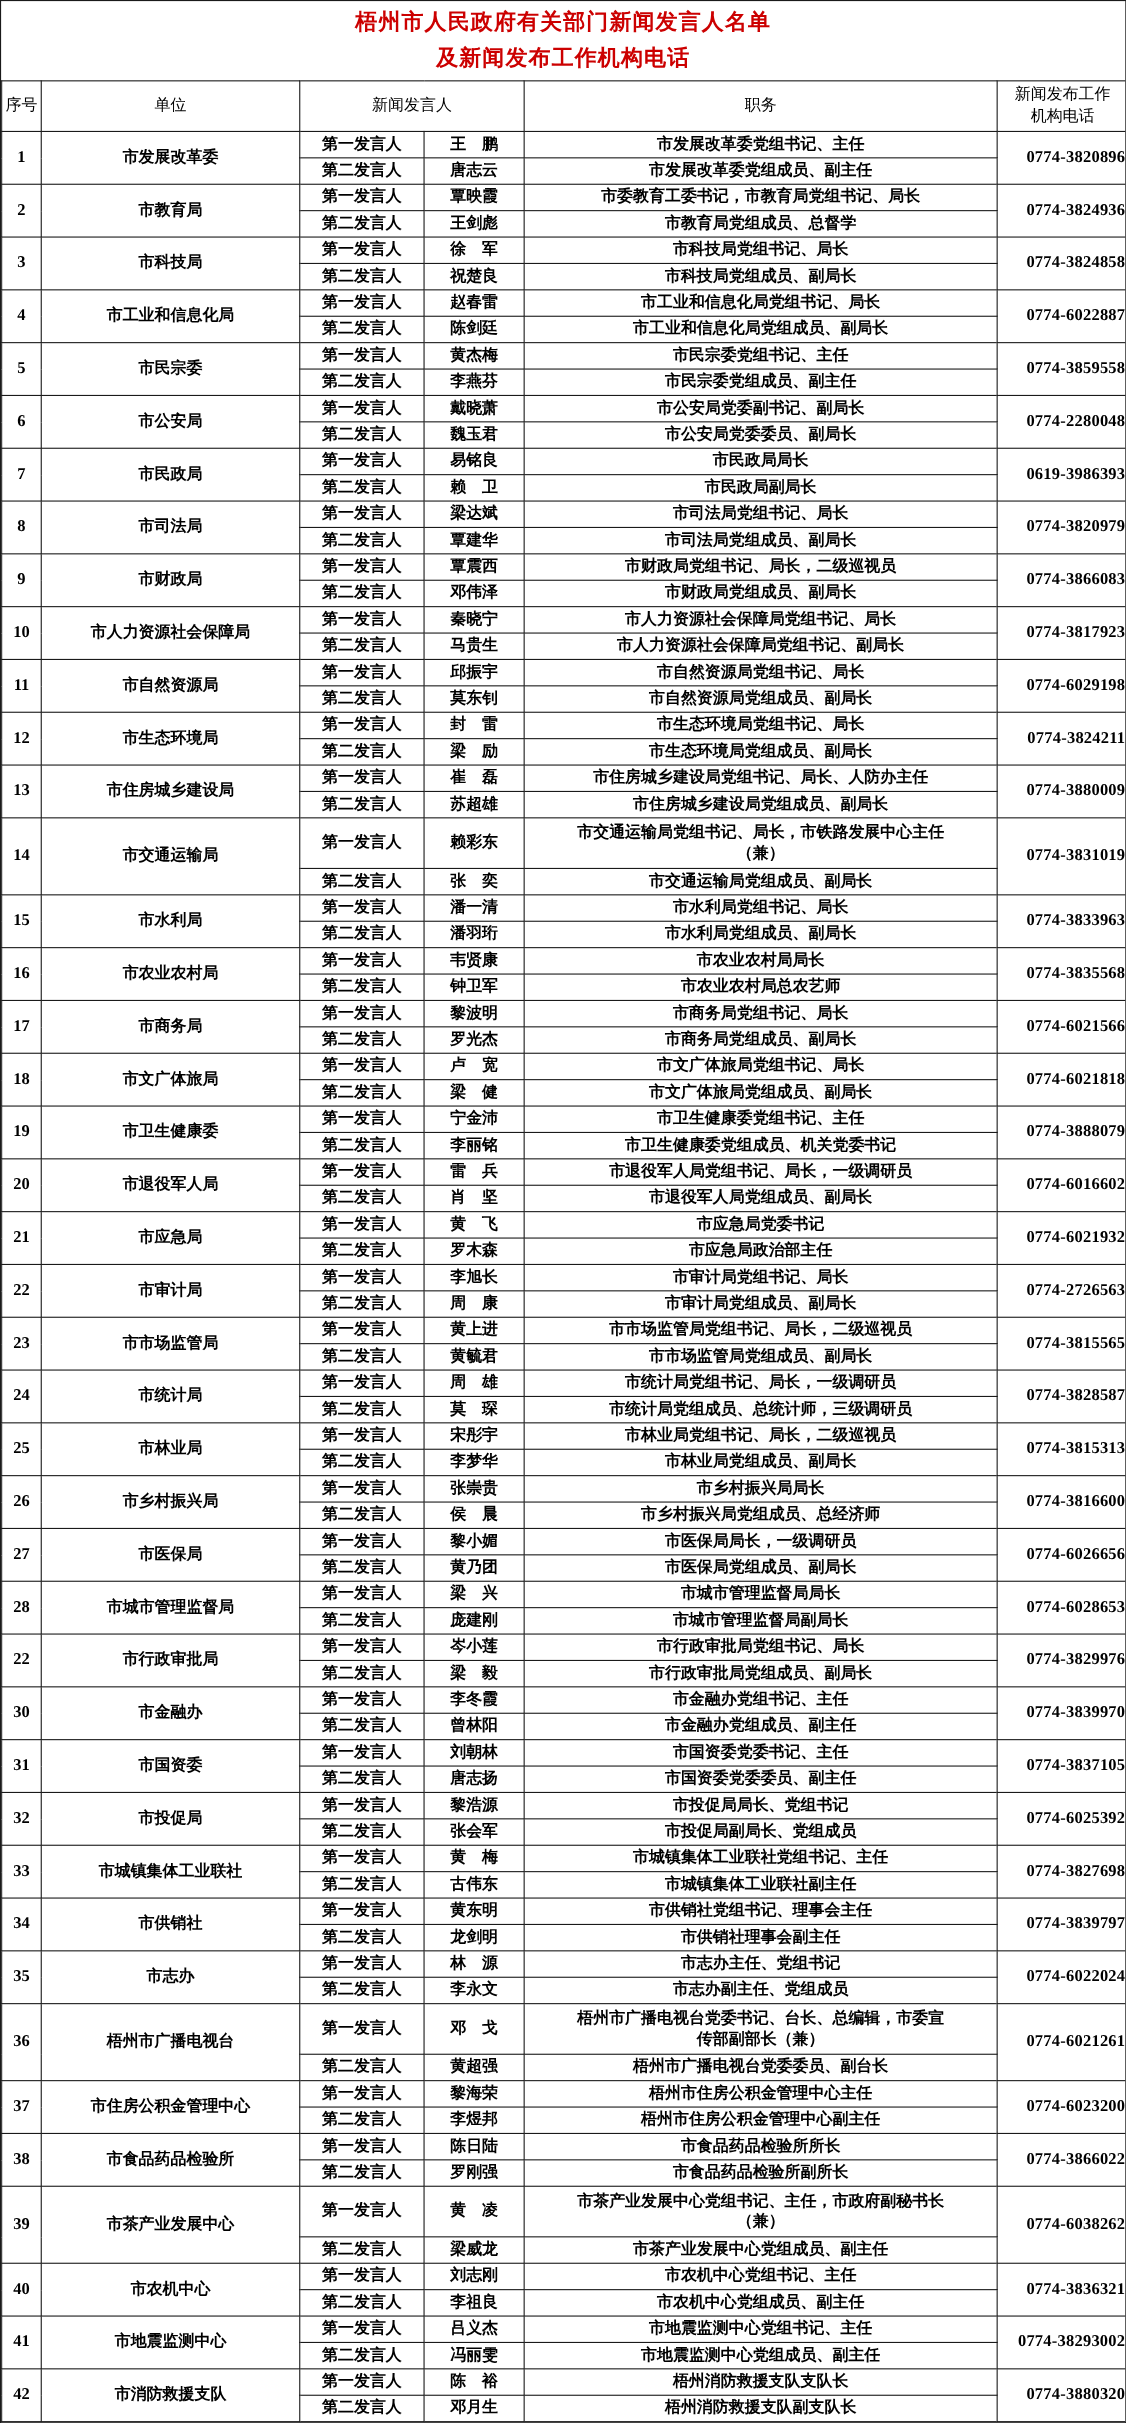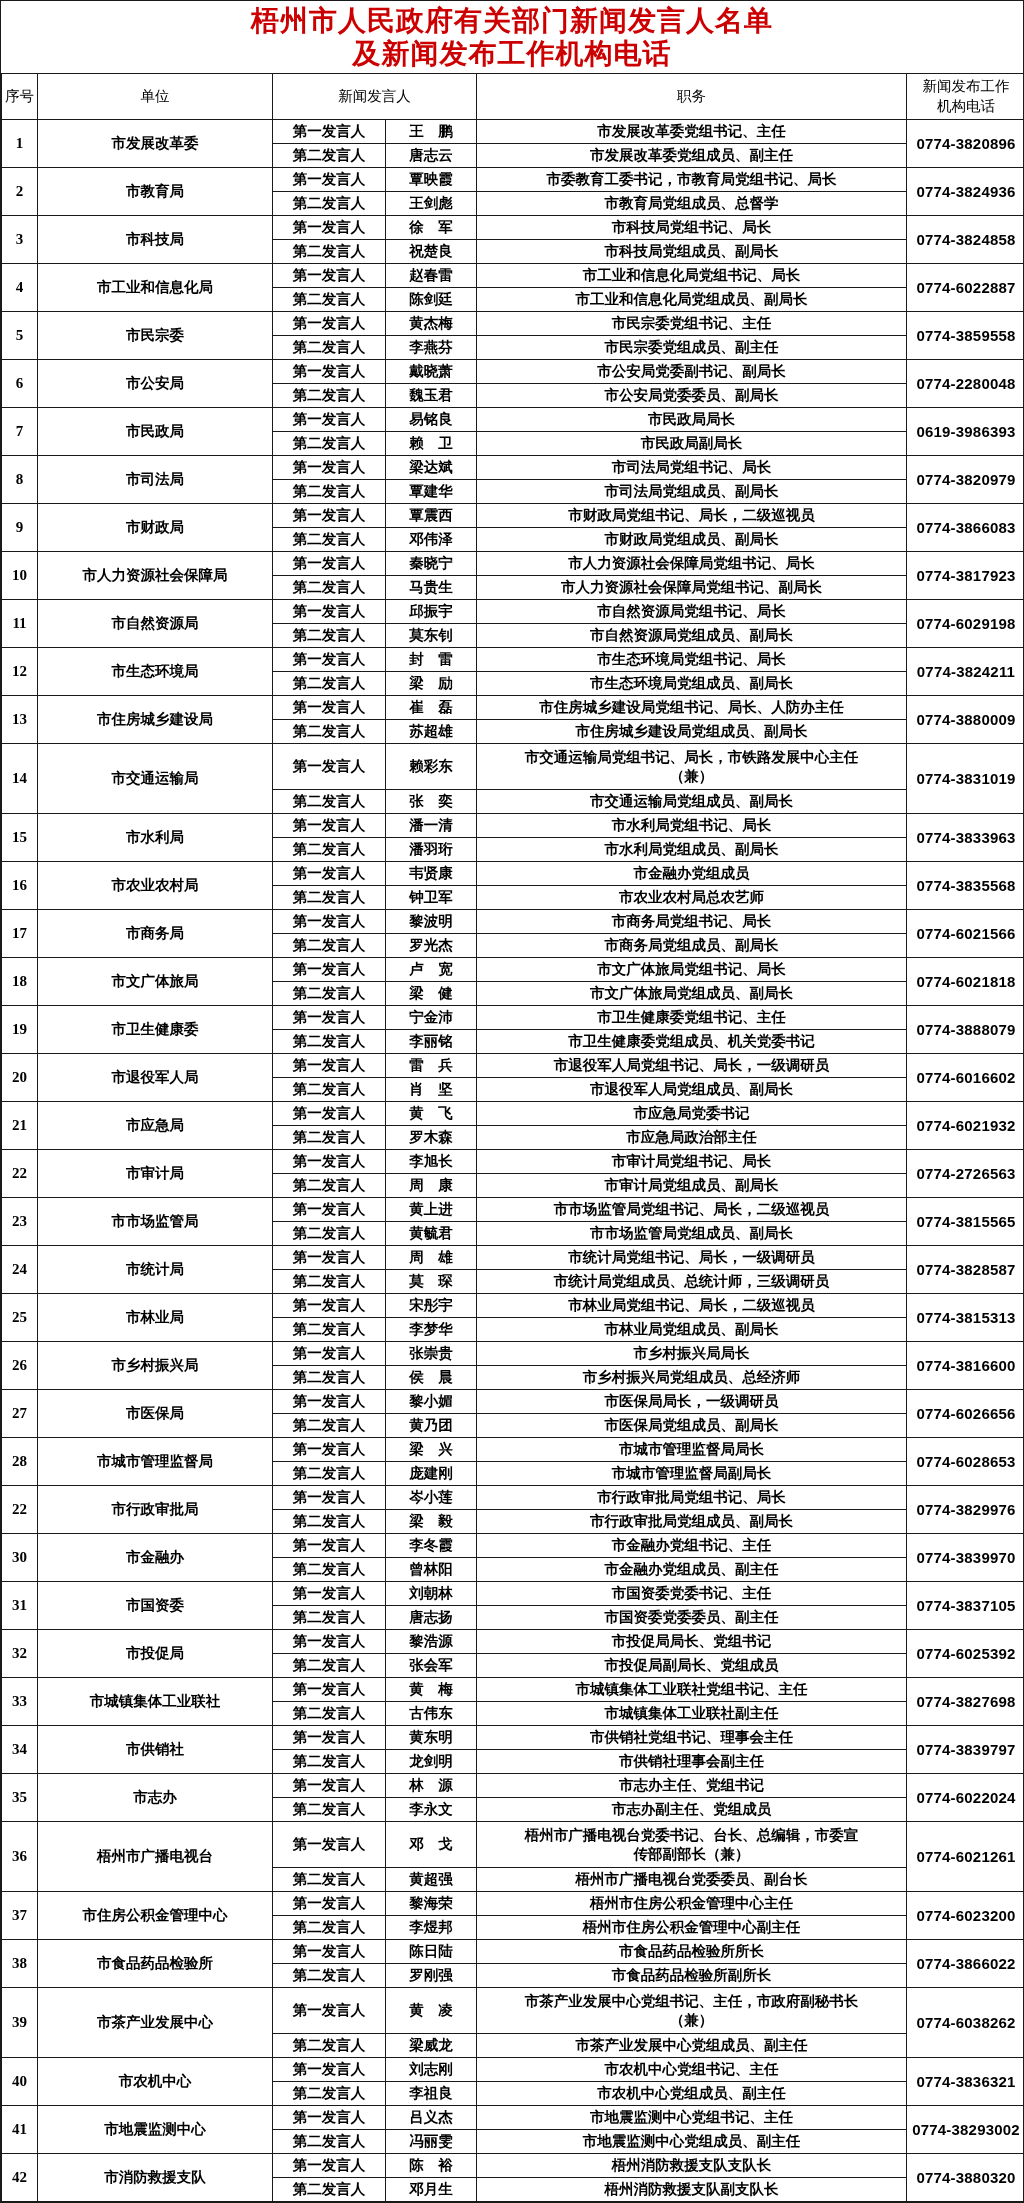--- a/index.html
+++ b/index.html
@@ -17,21 +17,21 @@
     overflow: hidden;
   }
   .doc-title {
     height: 72px;
     display: flex;
     flex-direction: column;
     justify-content: center;
     text-align: center;
     font-family: "Liberation Serif", serif;
     font-weight: bold;
-    font-size: 28px;
+    font-size: 20px;
     line-height: 33px;
     white-space: pre-line;
     letter-spacing: 1px;
   }
   table.roster {
     width: 100%;
     border-collapse: collapse;
     table-layout: fixed;
   }
   .roster th, .roster td {
@@ -47,23 +47,24 @@
     font-weight: normal;
     font-size: 14.5px;
     line-height: 1.35;
   }
   .roster td {
     font-weight: bold;
     font-size: 14.5px;
     line-height: 1.3;
   }
   .roster td.phone-cell {
-    font-family: Liberation Sans, sans-serif;
+    font-family: Liberation Serif, serif;
     font-size: 15px;
     letter-spacing: 0.2px;
+    text-align: right;
   }
   .roster tr { height: 24px; }
   .roster tr.header-row { height: 46px; margin-top: 36px; }
   .roster tr.tall { height: 46px; }
   .roster td.index-cell { font-family: "Liberation Serif", serif; font-size: 15px; }
 </style>
 </head>
 <body>
 
 <div class="sheet">
@@ -283,21 +284,21 @@
         <tr>
           <td class="label-cell">第二发言人</td>
           <td class="name-cell">潘羽珩</td>
           <td class="position-cell">市水利局党组成员、副局长</td>
         </tr>
         <tr>
           <td class="index-cell" rowspan="2">16</td>
           <td class="unit-cell" rowspan="2">市农业农村局</td>
           <td class="label-cell">第一发言人</td>
           <td class="name-cell">韦贤康</td>
-          <td class="position-cell">市金融办党组成员</td>
+          <td class="position-cell">市农业农村局局长</td>
           <td class="phone-cell" rowspan="2">0774-3835568</td>
         </tr>
         <tr>
           <td class="label-cell">第二发言人</td>
           <td class="name-cell">钟卫军</td>
           <td class="position-cell">市农业农村局总农艺师</td>
         </tr>
         <tr>
           <td class="index-cell" rowspan="2">17</td>
           <td class="unit-cell" rowspan="2">市商务局</td>

